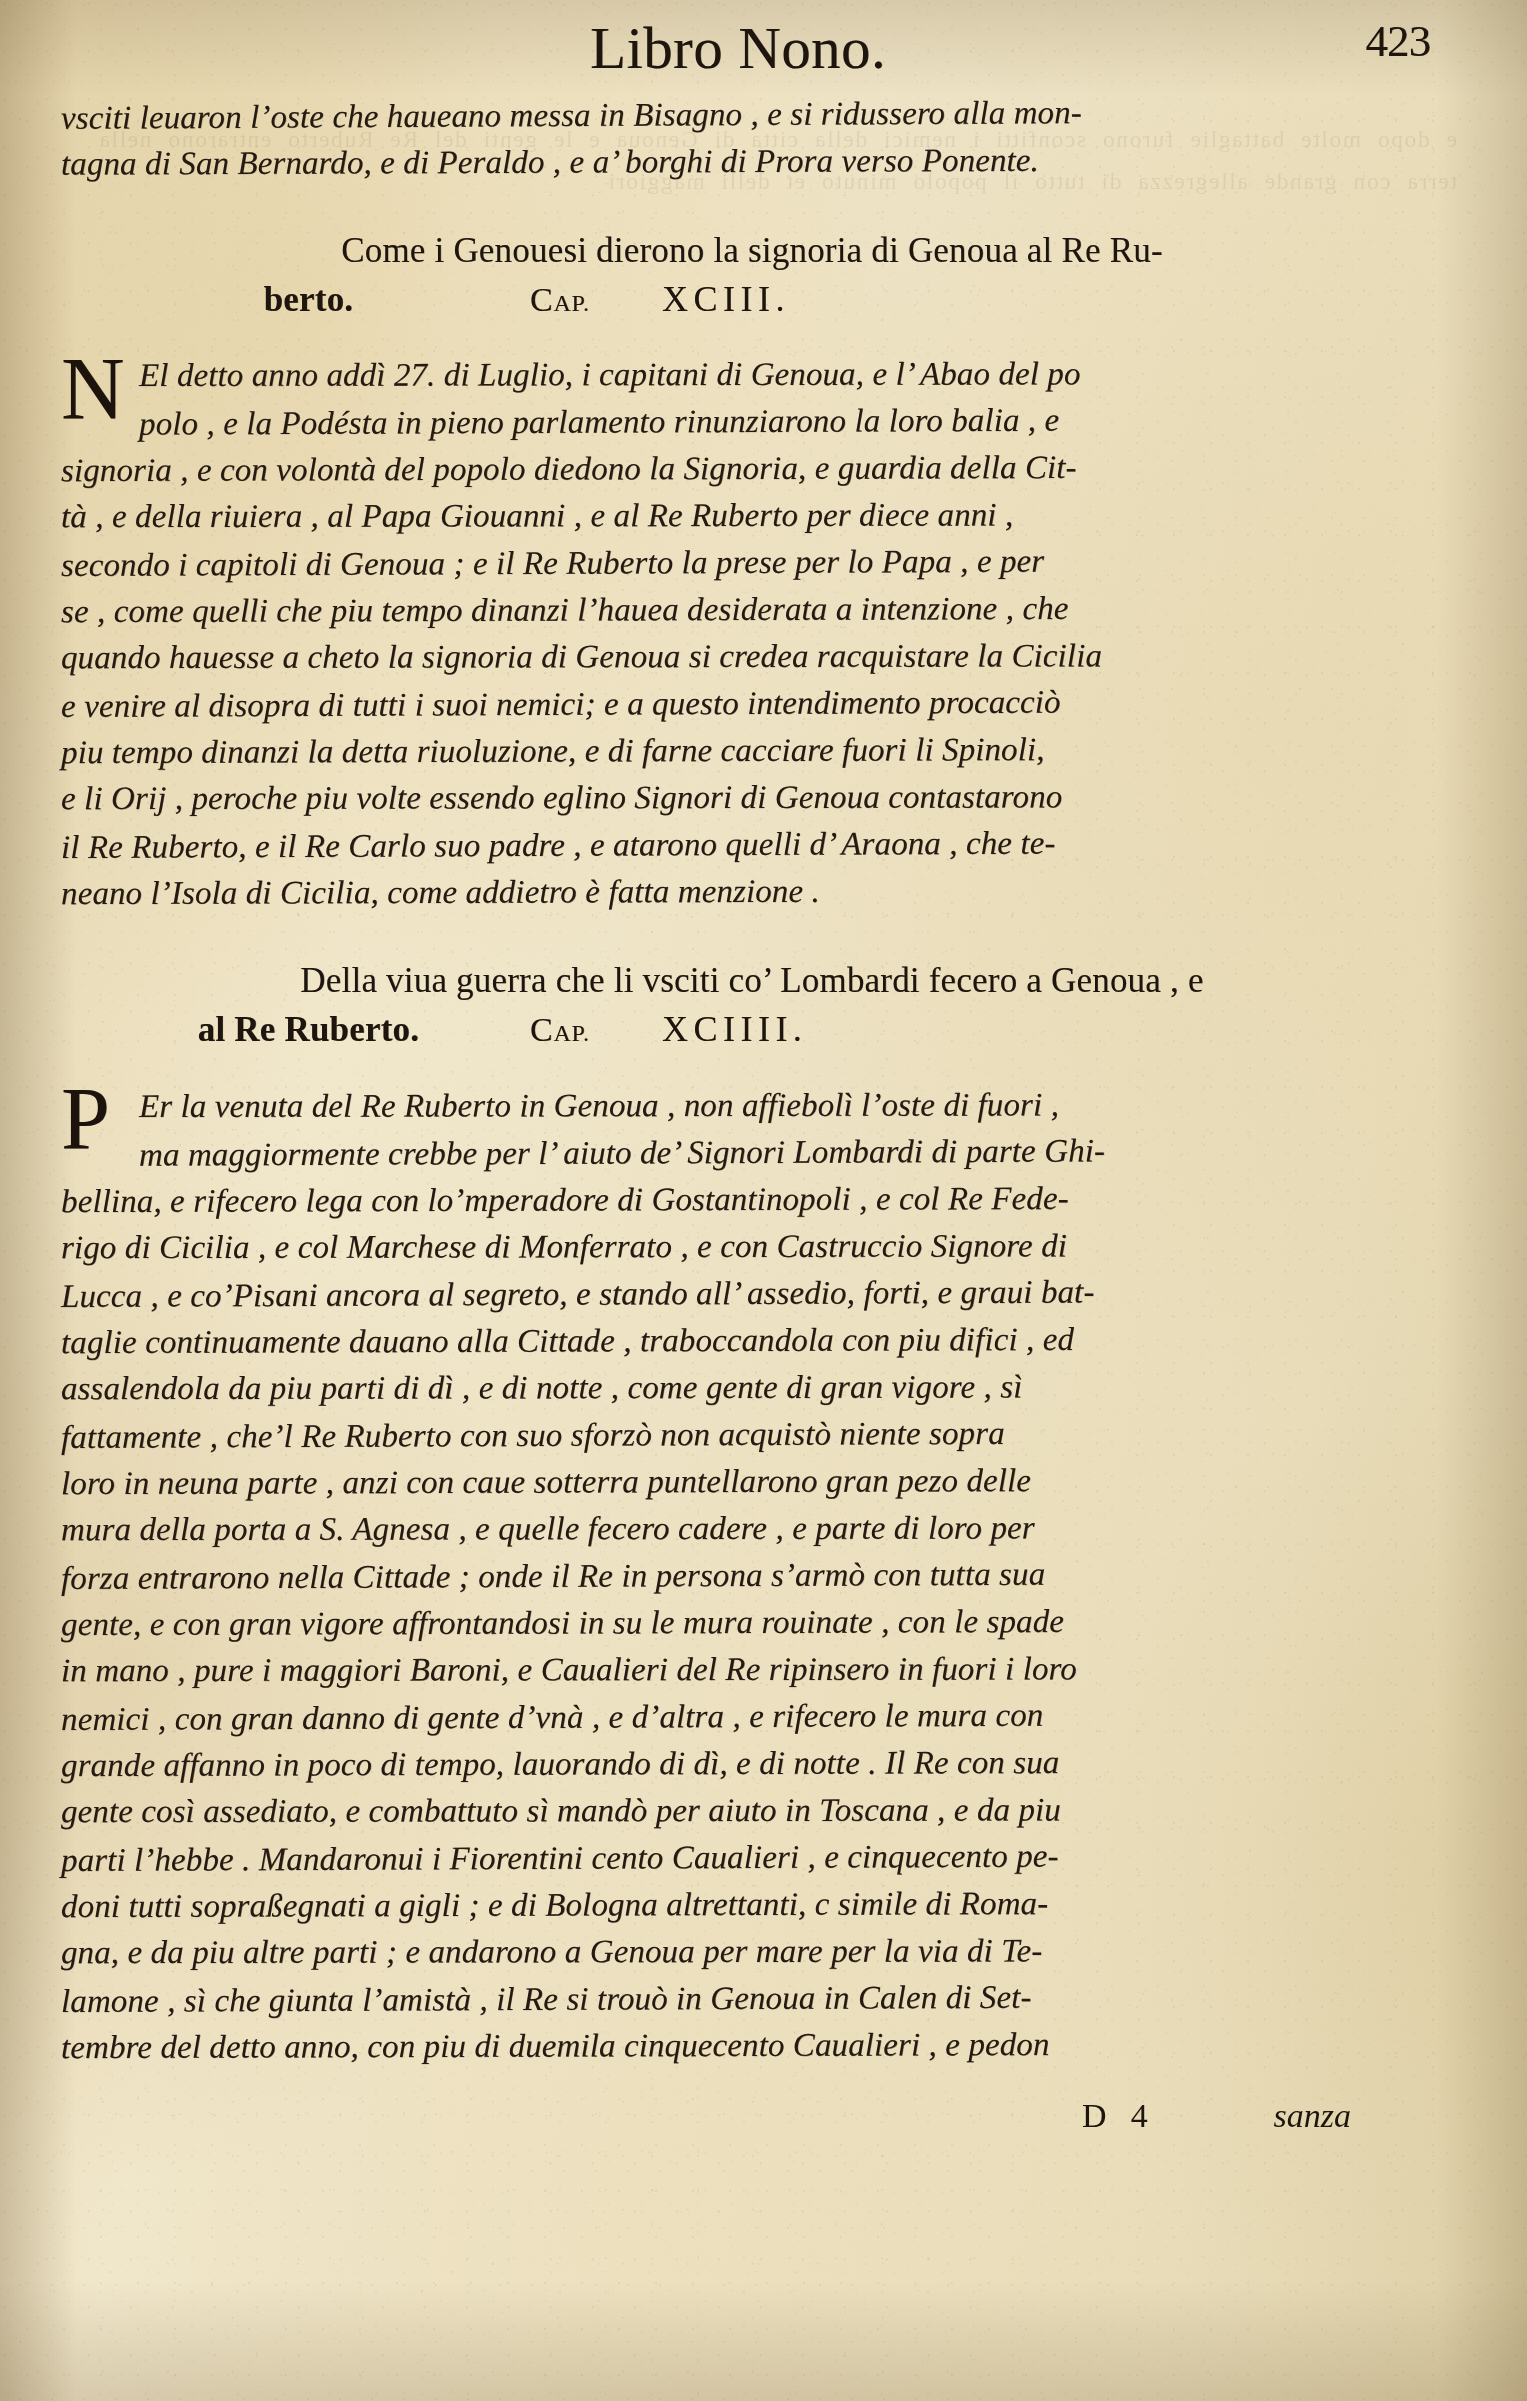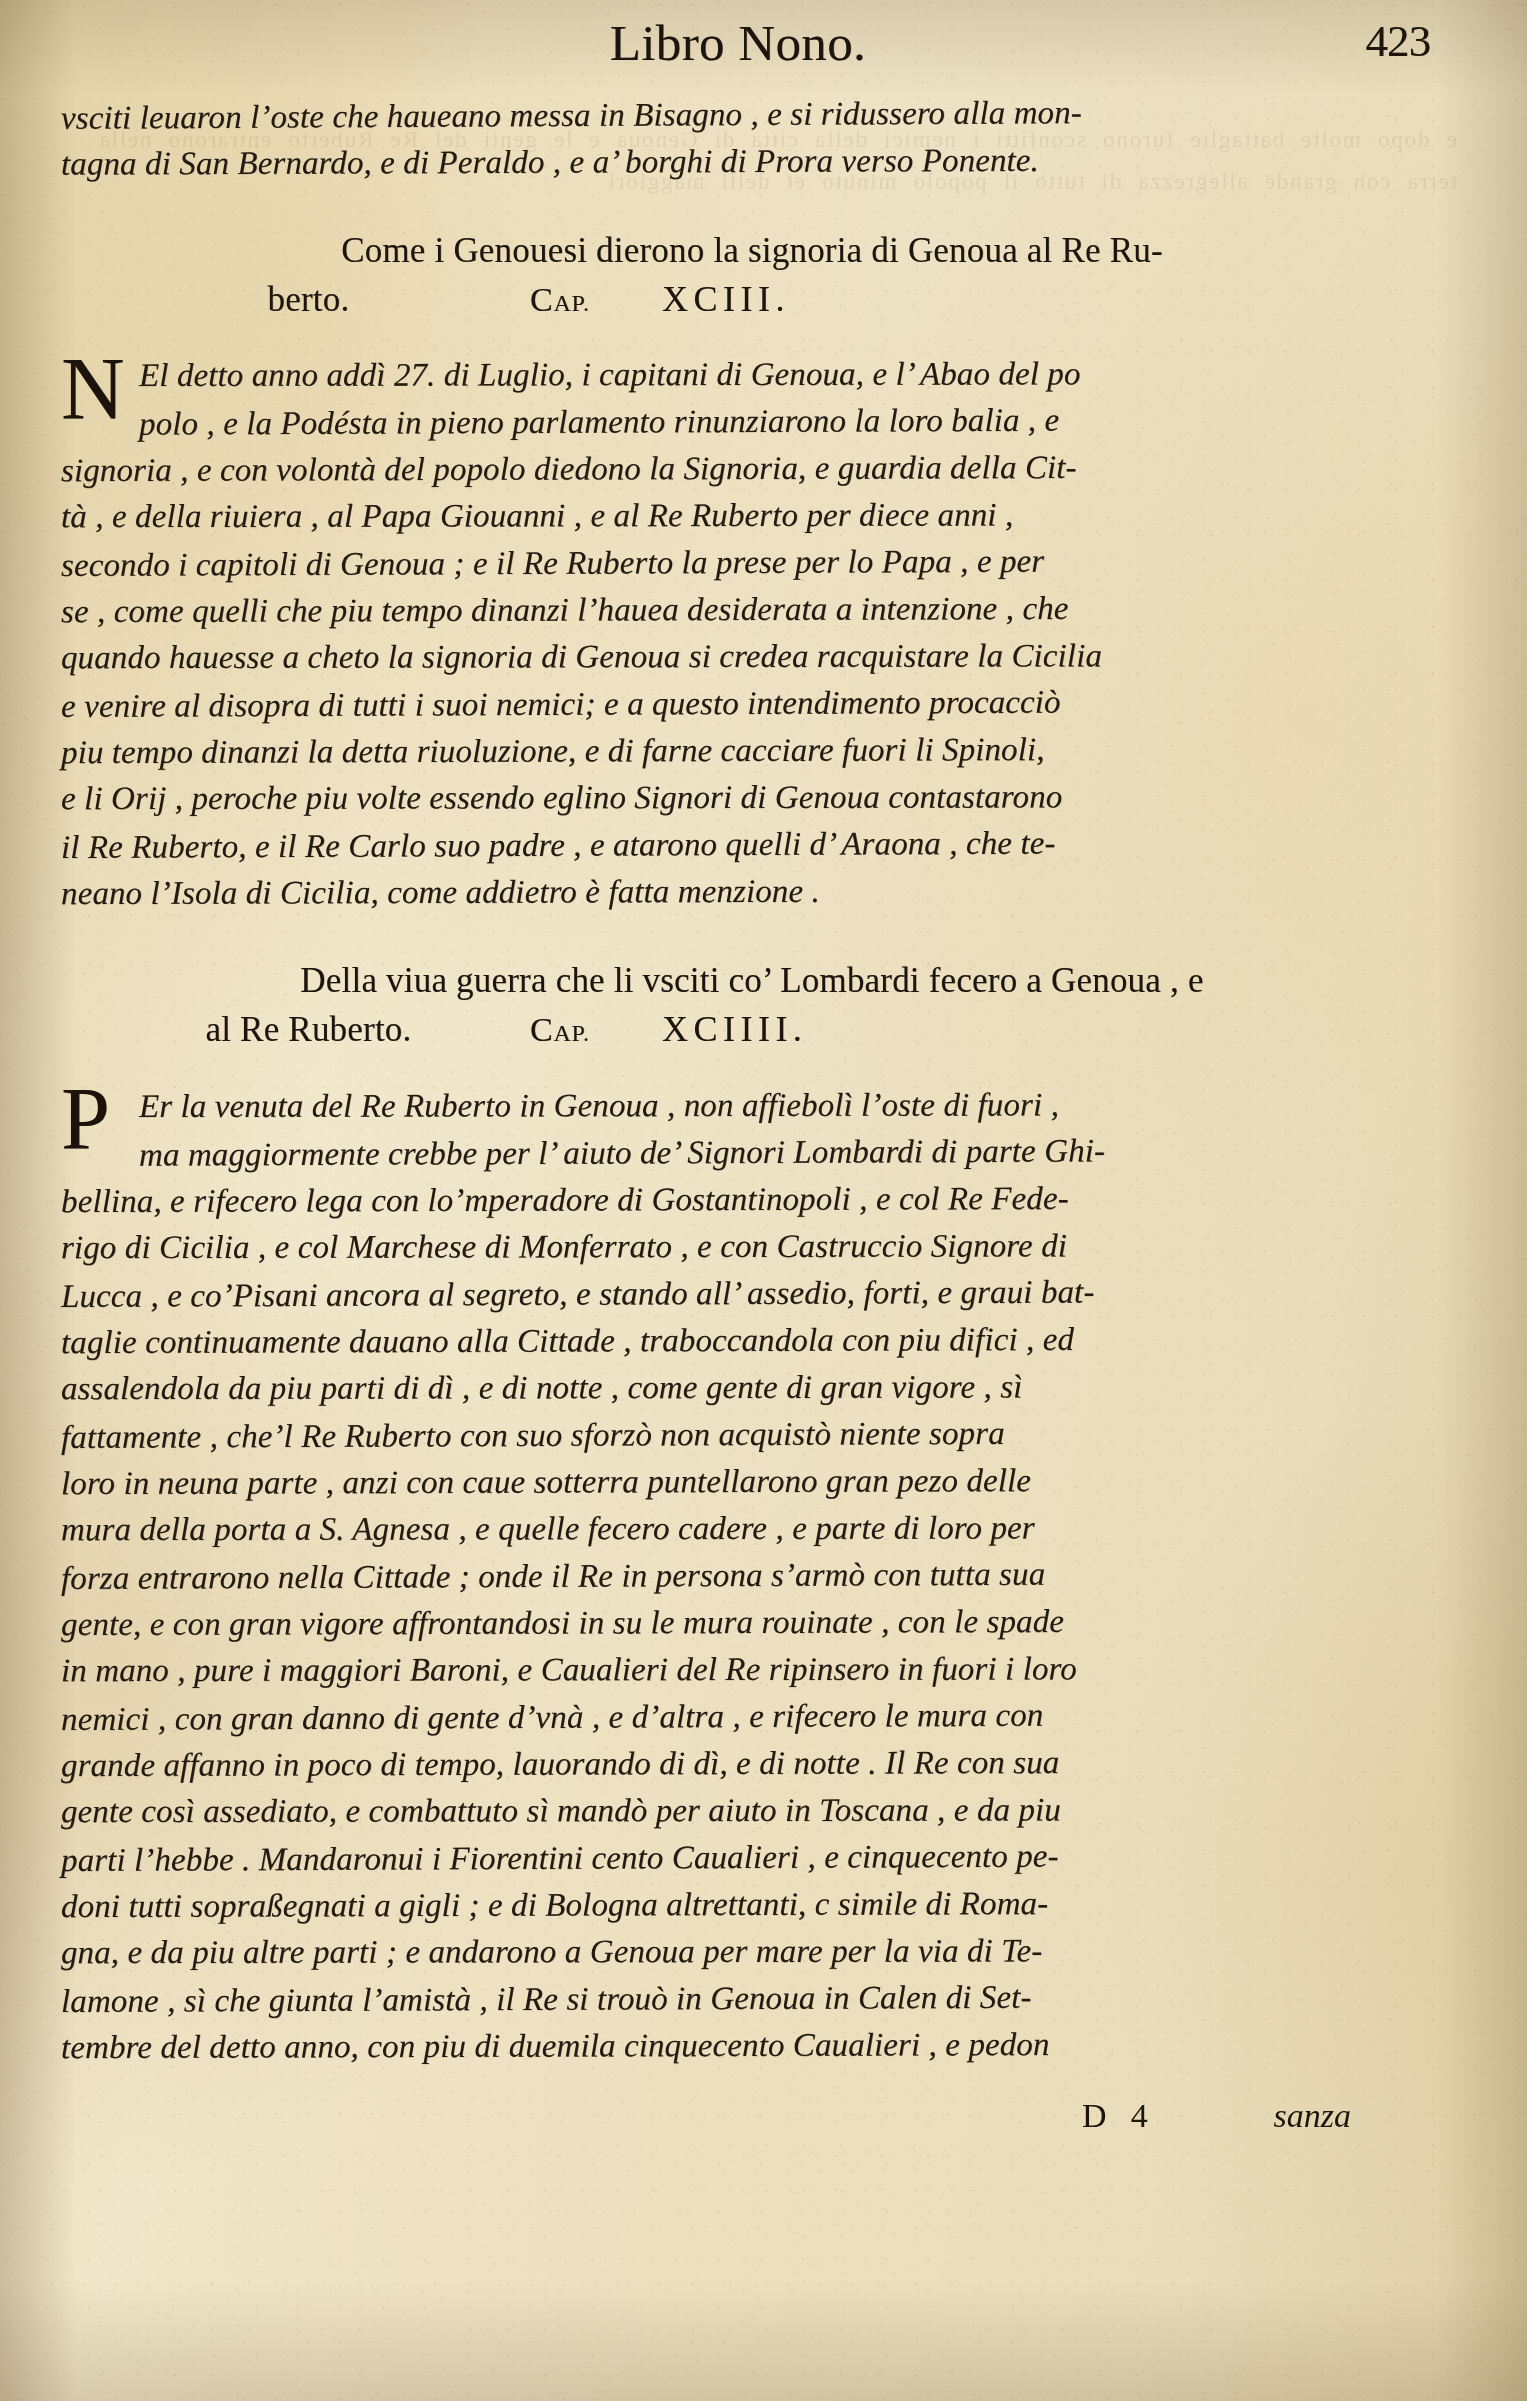--- a/index.html
+++ b/index.html
@@ -88,21 +88,21 @@
 
   
   .running-head {
     display: flex;
     align-items: baseline;
     justify-content: center;
     position: relative;
     height: 72px;
   }
   .book-title {
-    font-size: 51px;
+    font-size: 59px;
     font-weight: 400;
     letter-spacing: 0.4px;
     color: #1d150e;
     text-shadow: 0.5px 0.3px 0 rgba(40,28,16,.45);
     transform: translateX(-14px);
   }
   .folio {
     position: absolute;
     right: 12.5px;
     top: 1px;
@@ -139,21 +139,21 @@
     text-shadow: 0.4px 0.3px 0 rgba(40,28,16,.4);
   }
   .chapter-heading .head-line-1 { display: block; }
   .chapter-heading .head-line-2 {
     display: flex;
     align-items: baseline;
     justify-content: flex-start;
     padding-left: 118px;
     gap: 0;
   }
-  .head-rest   { width: 259px; text-align: center; }
+  .head-rest   { width: 259px; text-align: center; font-weight: bold; }
   .cap-word    { font-size: 34px; letter-spacing: 0.8px; margin-left: 92px; }
   .cap-word .sc { font-size: 24px; }
   .chapter-num { font-size: 36px; letter-spacing: 5.5px; margin-left: 72px; }
 
   
   .para {
     position: relative;
     margin-top: 23.5px;
   }
   .dropcap {

